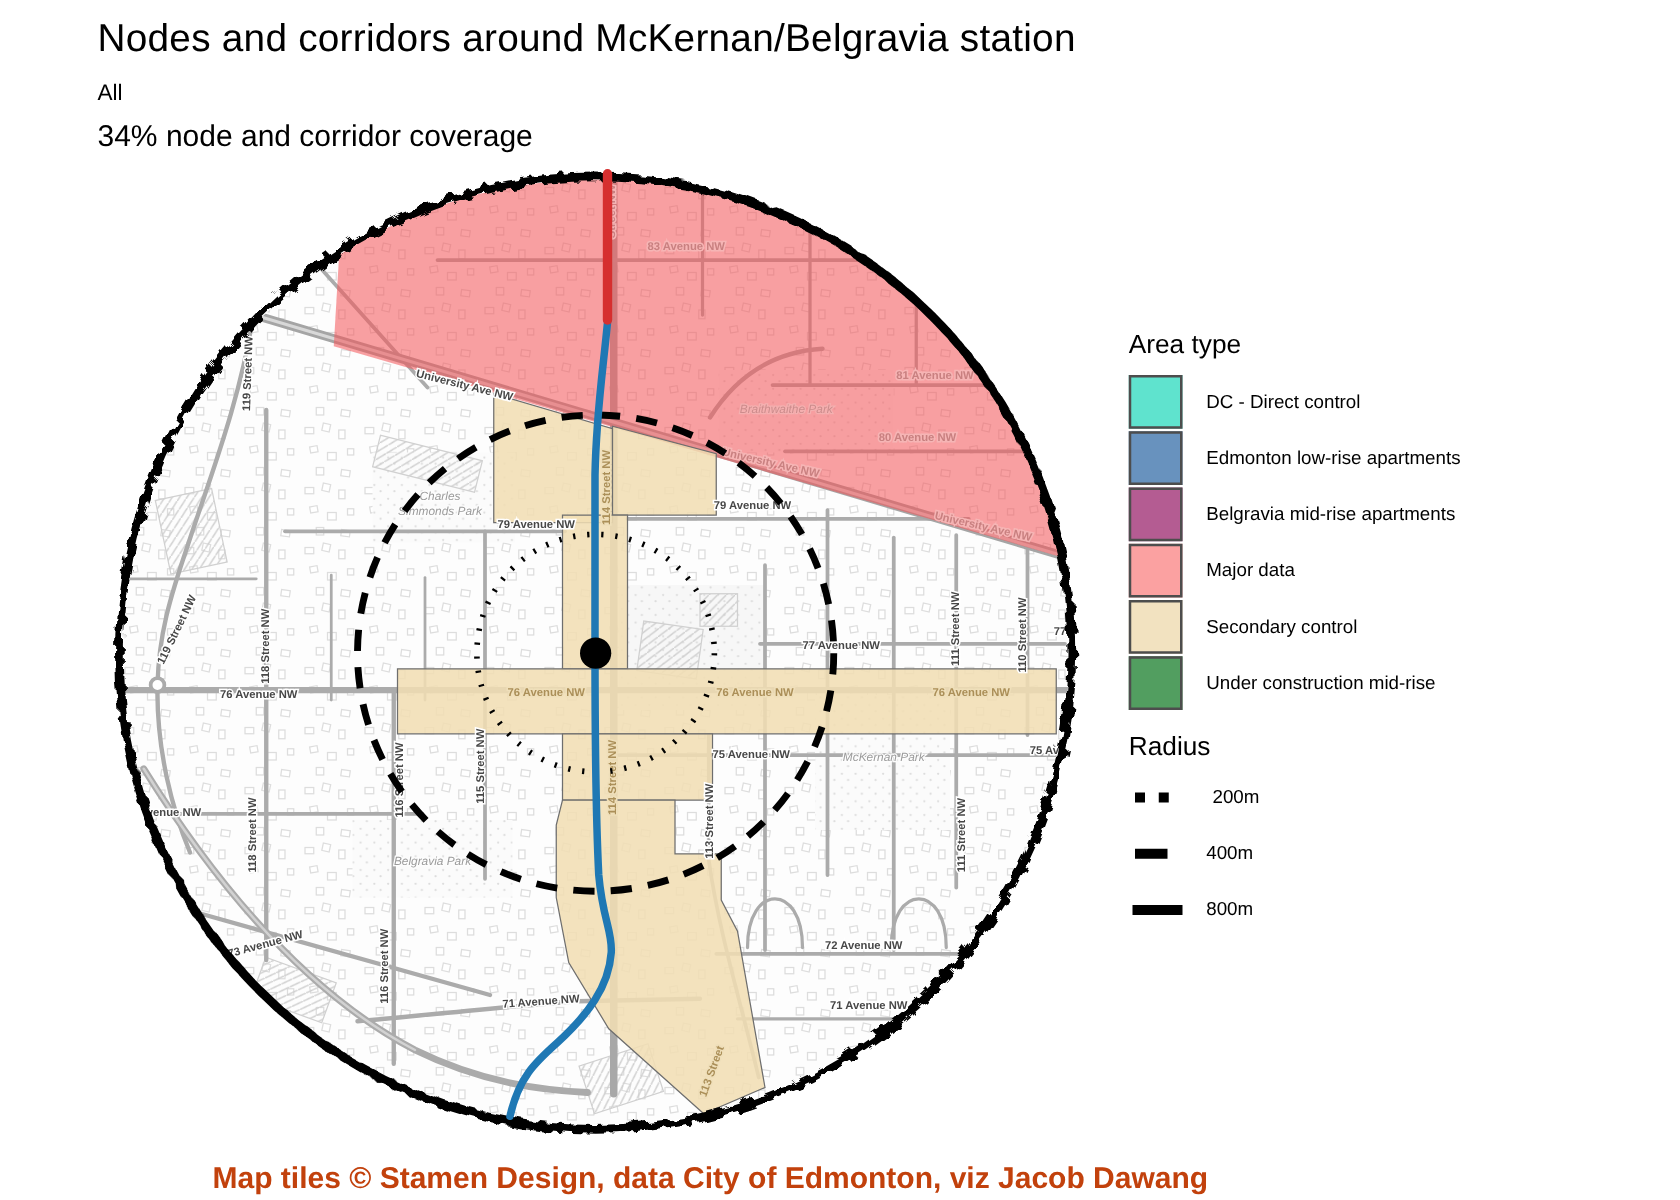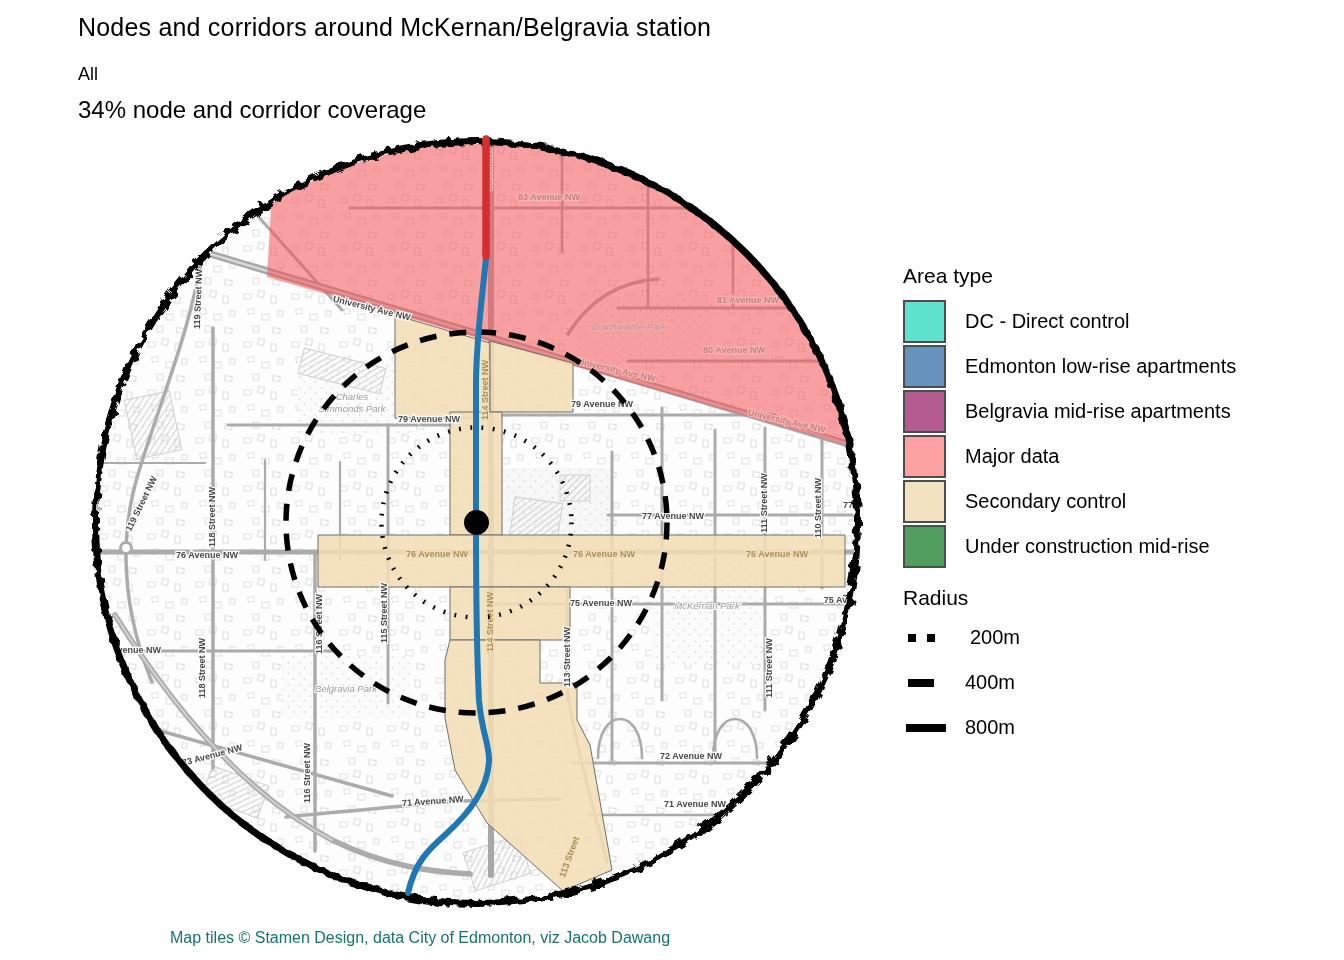--- a/index.html
+++ b/index.html
@@ -1,26 +1,26 @@
 <!DOCTYPE html>
 <html><head>
 <meta charset="utf-8">
 <style>
   html,body{margin:0;padding:0;background:#fff;}
   body{position:relative;width:1344px;height:960px;font-family:"Liberation Sans",sans-serif;overflow:hidden;}
   .abs{position:absolute;}
-  .title{left:78px;top:13px;font-size:25px;color:#000;font-weight:500;letter-spacing:.2px;}
+  .title{left:78px;top:13px;font-size:31px;color:#000;font-weight:500;letter-spacing:.2px;}
   .sub1{left:78px;top:64px;font-size:18px;color:#000;}
   .sub2{left:78px;top:96px;font-size:24px;color:#000;}
-  .caption{left:170px;top:929px;font-size:16px;color:#0f766e;}
+  .caption{left:170px;top:929px;font-size:24px;color:#c2410c;font-weight:bold;}
   .legend{left:903px;top:264px;width:460px;}
   .lg-title{font-size:21px;color:#000;margin:0 0 11px 0;}
   .lg-row{display:flex;align-items:center;height:45px;}
   .swatch{width:43px;height:43px;border:2px solid #4d4d4d;box-sizing:border-box;flex:none;}
-  .lg-label{margin-left:19px;font-size:20px;color:#000;}
+  .lg-label{margin-left:19px;font-size:15px;color:#000;}
   .rad-title{font-size:21px;color:#000;margin:17px 0 5px 0;}
   .key{width:43px;flex:none;display:flex;align-items:center;}
   .k200{gap:11px;padding-left:5px;}
   .k200 span{width:8px;height:8px;background:#000;display:block;}
   .k400 span{margin-left:5px;width:26px;height:8px;background:#000;display:block;}
   .k800 span{margin-left:3px;width:43px;height:8px;background:#000;display:block;}
   svg text{font-family:"Liberation Sans",sans-serif;}
   .lbl{font-size:9px;font-weight:bold;fill:#474747;paint-order:stroke;stroke:#ffffff;stroke-width:2.4px;text-anchor:middle;}
   .lbl.pink{fill:#c98080;stroke:#f6b5b5;}
   .lbl.tan{fill:#ab8f58;stroke:#efdfba;}

